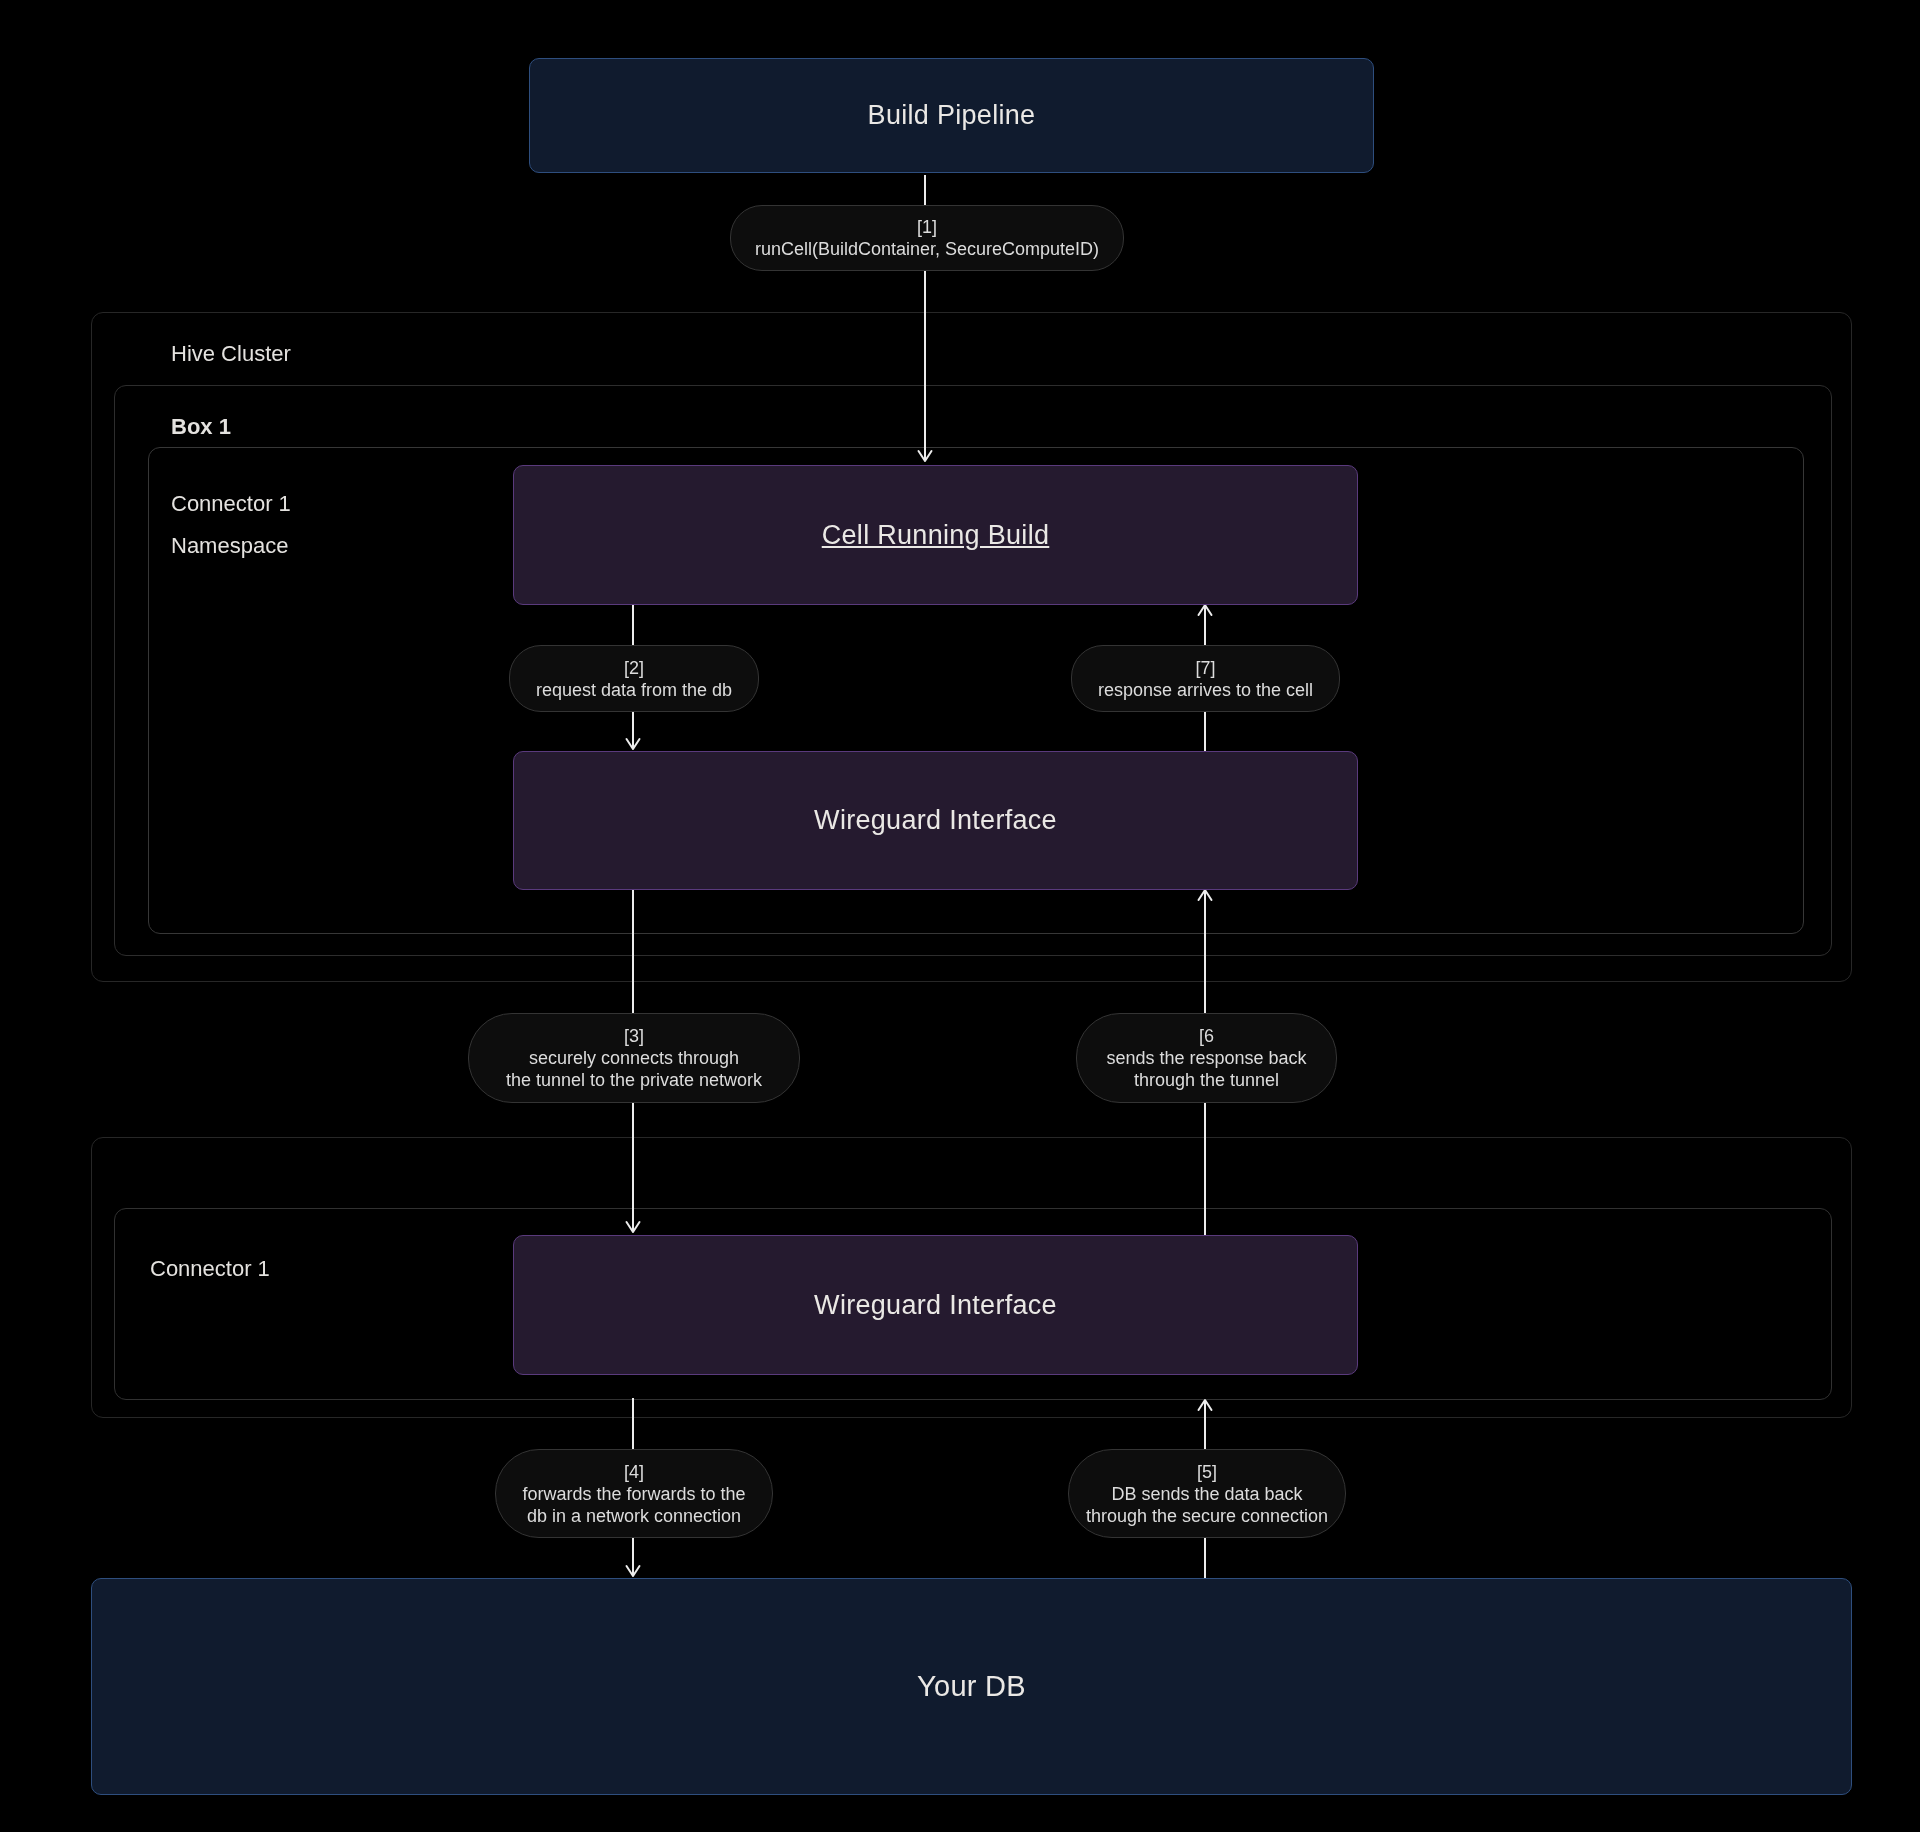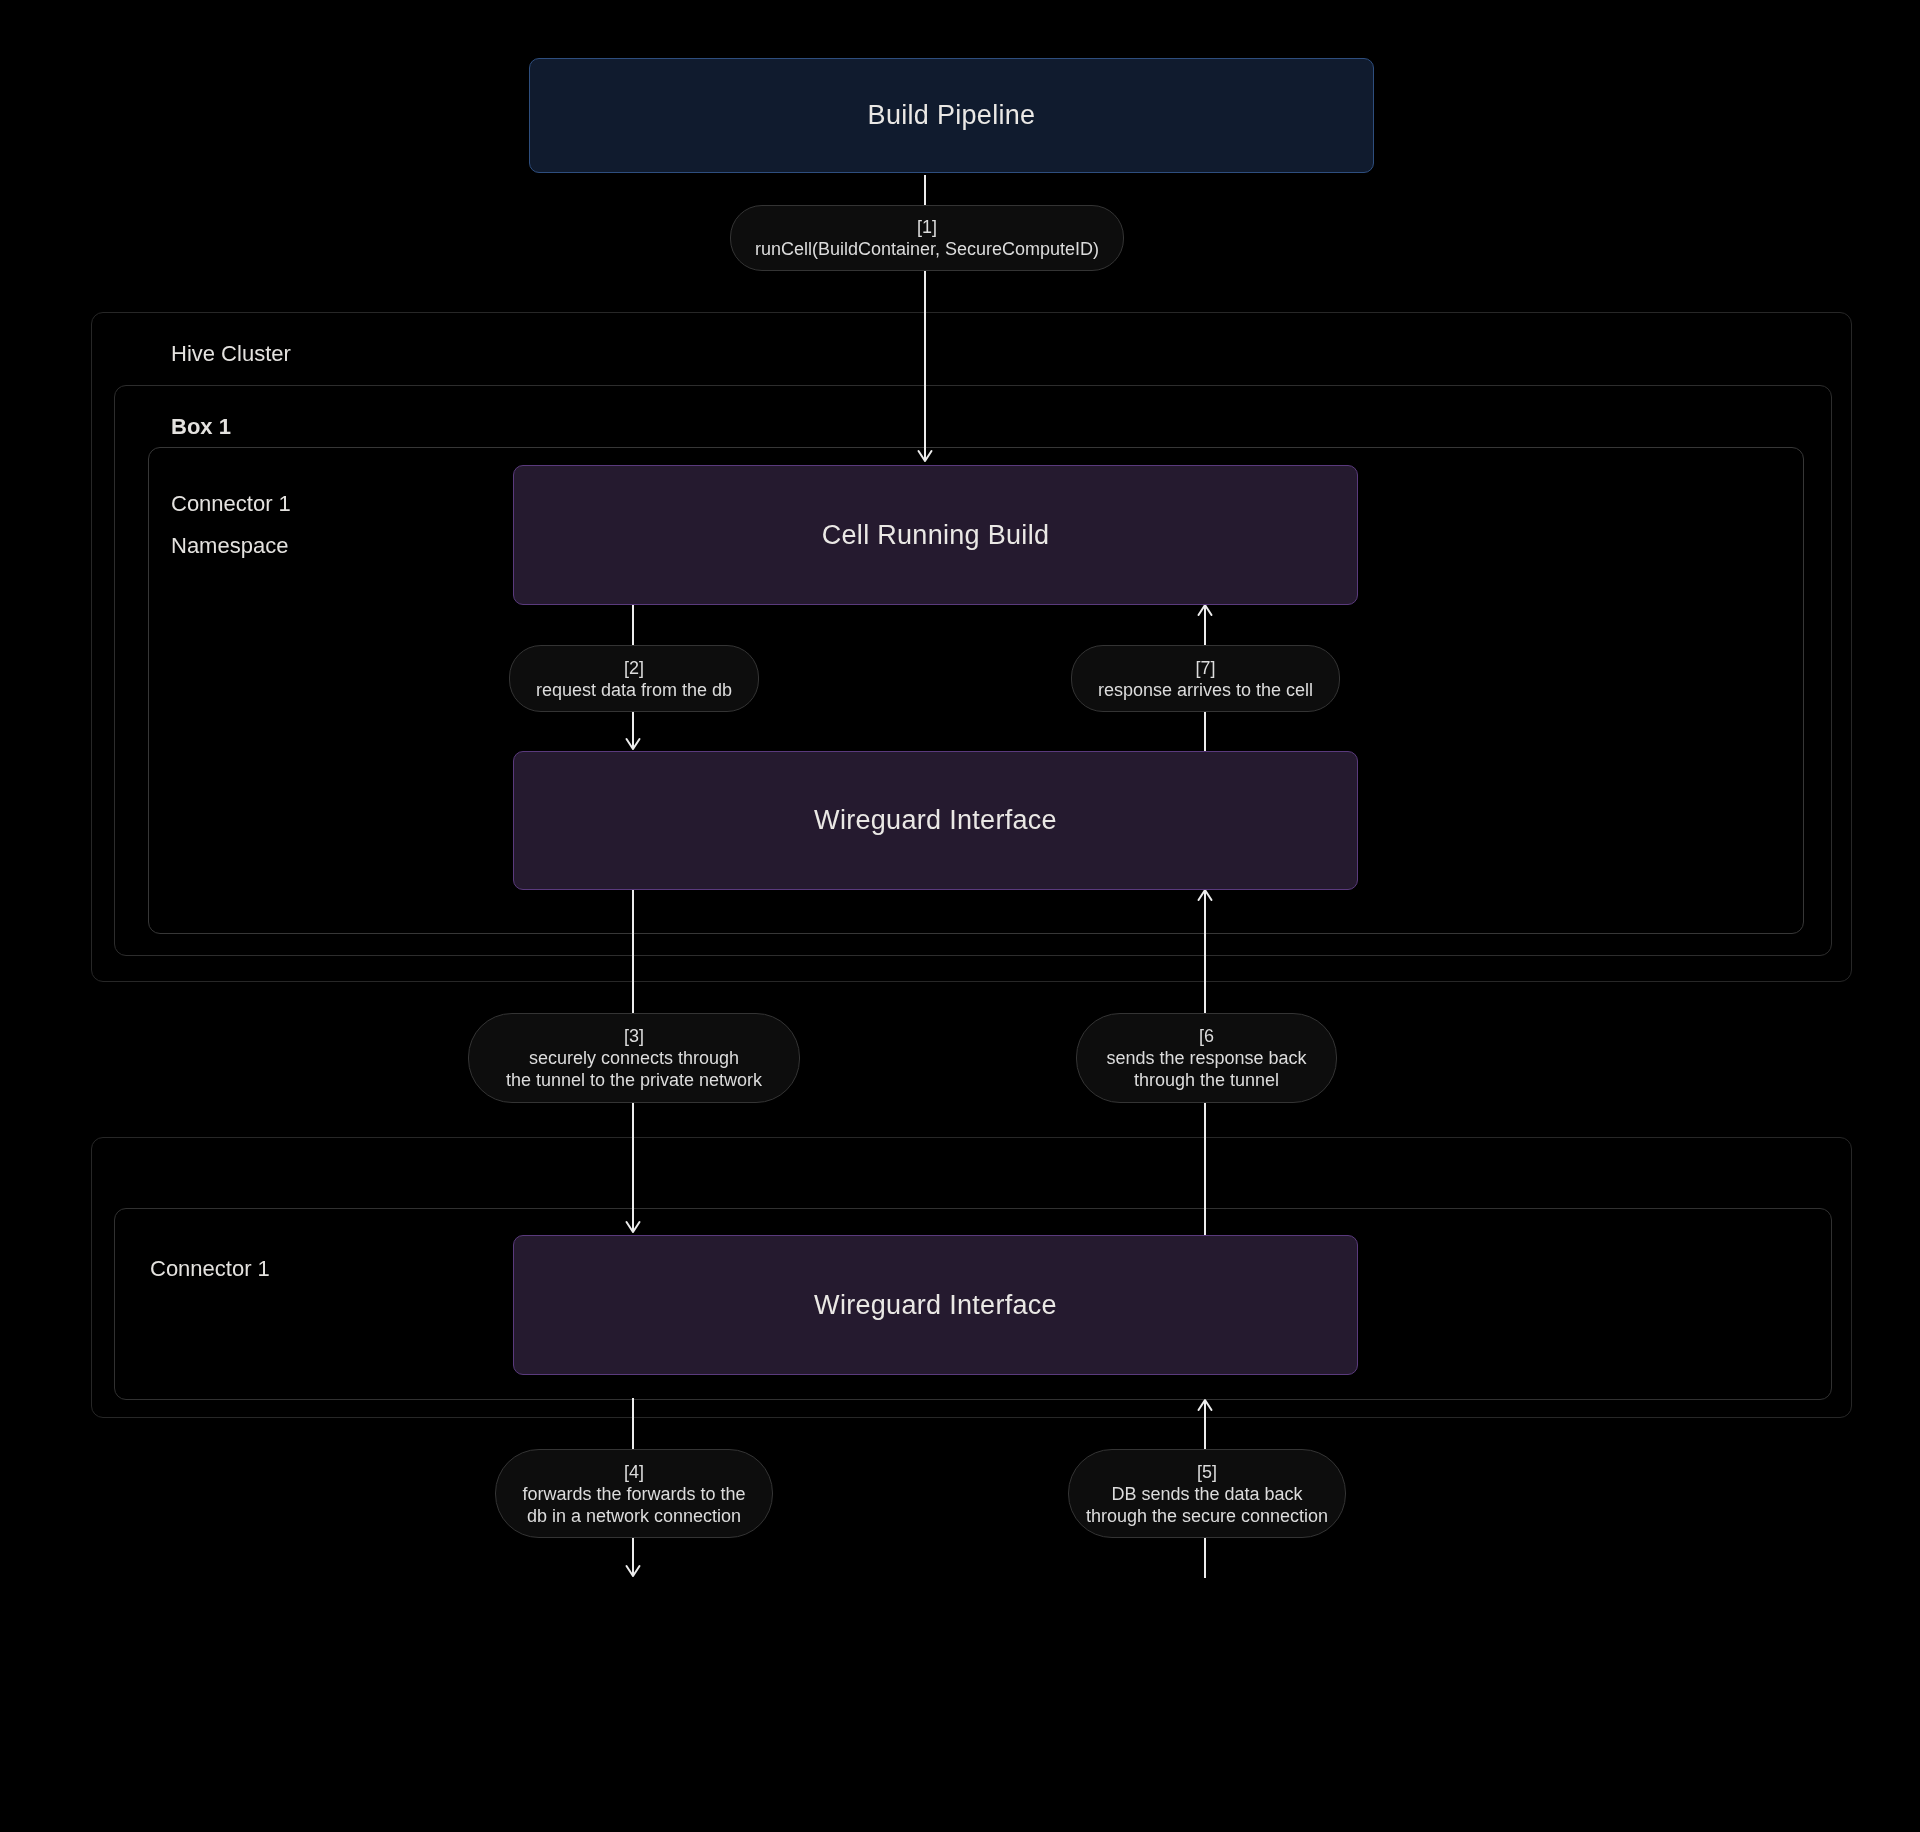--- a/index.html
+++ b/index.html
@@ -24,21 +24,21 @@
     font-size:18px;line-height:22px;text-align:center;z-index:4;
   }
   .pill.r2{border-radius:32px;}
   .pill.r3{border-radius:44px;}
   svg.edges{position:absolute;left:0;top:0;z-index:2;}
   svg.edges line{stroke:#ececec;stroke-width:2;}
   svg.edges polyline{stroke:#ececec;stroke-width:2;fill:none;stroke-linecap:round;stroke-linejoin:round;}
 
   
   #node-build{left:529px;top:58px;width:843px;height:113px;}
-  #node-cell{left:513px;top:465px;width:843px;height:138px;}
+  #node-cell{left:513px;top:465px;width:843px;height:138px;text-decoration:underline;}
   #node-wg-top{left:513px;top:751px;width:843px;height:137px;}
   #node-wg-bottom{left:513px;top:1235px;width:843px;height:138px;}
   #node-db{left:91px;top:1578px;width:1759px;height:215px;font-size:29px;}
 
   #c-hive{left:91px;top:312px;width:1759px;height:668px;border-color:#272727;}
   #c-box1{left:114px;top:385px;width:1716px;height:569px;border-color:#2d2d2d;}
   #c-ns{left:148px;top:447px;width:1654px;height:485px;border-color:#373737;}
   #c-conn-outer{left:91px;top:1137px;width:1759px;height:279px;border-color:#272727;}
   #c-conn-inner{left:114px;top:1208px;width:1716px;height:190px;border-color:#313131;}
 
@@ -102,20 +102,21 @@
     <g>
       <line x1="1205" y1="1401" x2="1205" y2="1578"></line>
       <polyline points="1198.5,1410 1205,1400 1211.5,1410"></polyline>
     </g>
   </svg>
 
   <div class="node navy" id="node-build">Build Pipeline</div>
   <div class="node purple" id="node-cell">Cell Running Build</div>
   <div class="node purple" id="node-wg-top">Wireguard Interface</div>
   <div class="node purple" id="node-wg-bottom">Wireguard Interface</div>
+  <div class="node navy" id="node-db">Your DB</div>
 
   <div class="pill r2" id="p1">
     <div>[1]</div>
     <div>runCell(BuildContainer, SecureComputeID)</div>
   </div>
   <div class="pill r2" id="p2">
     <div>[2]</div>
     <div>request data from the db</div>
   </div>
   <div class="pill r2" id="p7">

